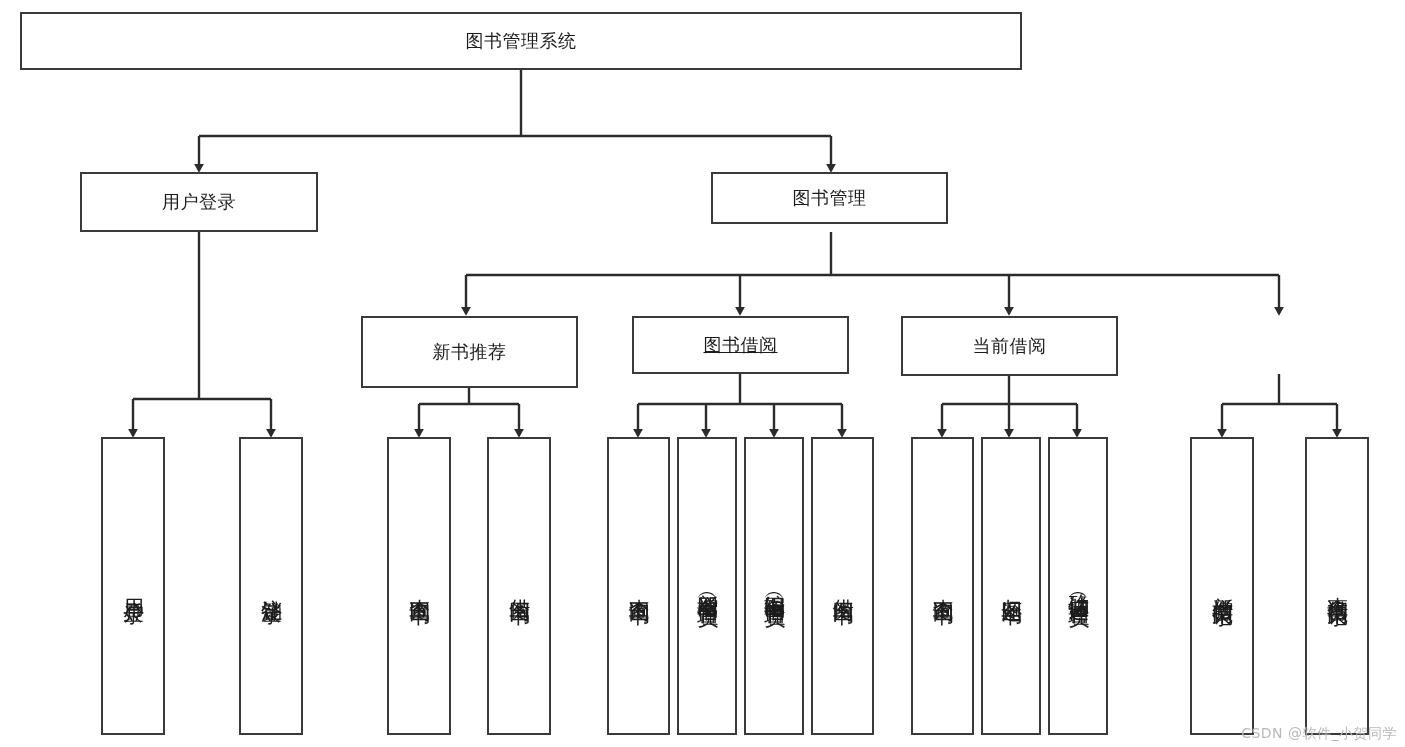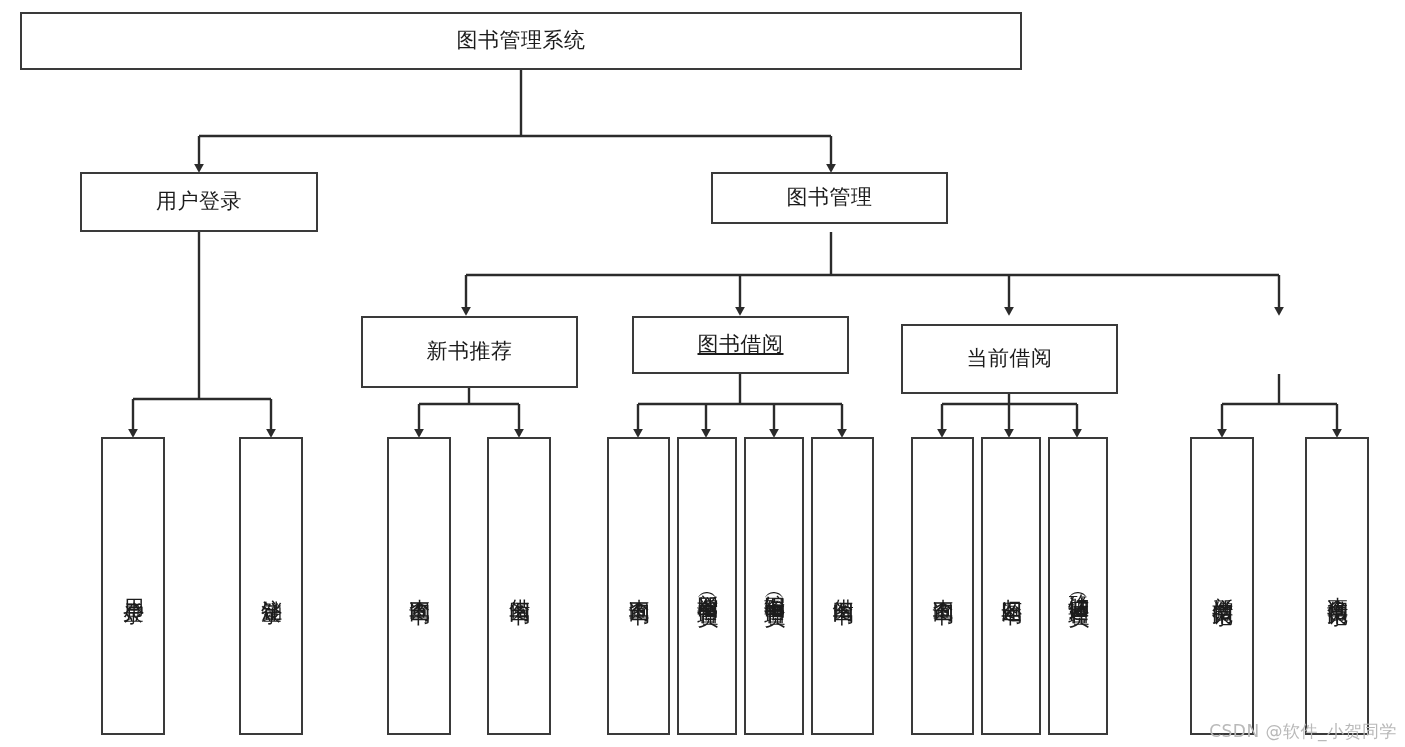--- a/index.html
+++ b/index.html
@@ -22,21 +22,21 @@
     box-sizing: border-box;
     border: 2px solid #3a3a3a;
     background: #ffffff;
     display: flex;
     align-items: center;
     justify-content: center;
     color: #1c1c1c;
     line-height: 1.12;
   }
   .node.h {
-    font-size: 21px;
+    font-size: 18px;
     letter-spacing: 0.5px;
   }
   .node.v {
     font-size: 21px;
     writing-mode: vertical-rl;
     text-orientation: upright;
     letter-spacing: 2px;
     padding: 4px 0;
   }
   .node.v .vtext {
@@ -59,21 +59,21 @@
     stroke-width: 2.4;
     fill: none;
   }
   .arrowhead {
     fill: #2b2b2b;
   }
   .watermark {
     position: absolute;
     right: 8px;
     bottom: 4px;
-    font-size: 17px;
+    font-size: 14px;
     color: #b9b9b9;
     letter-spacing: 0.5px;
     white-space: nowrap;
   }
 </style>
 </head>
 <body>
 
 <div id="canvas">
 
@@ -137,21 +137,21 @@
   <div class="node h" style="left:711px; top:172px; width:237px; height:52px;">
     <span>图书管理</span>
   </div>
 
   <div class="node h" style="left:361px; top:316px; width:217px; height:72px;">
     <span>新书推荐</span>
   </div>
   <div class="node h" style="left:632px; top:316px; width:217px; height:58px;text-decoration:underline;">
     <span>图书借阅</span>
   </div>
-  <div class="node h" style="left:901px; top:324px; width:217px; height:70px;">
+  <div class="node h" style="left:901px; top:316px; width:217px; height:60px;">
     <span>当前借阅</span>
   </div>
 
   <div class="node v" style="left:101px; top:437px; width:64px; height:298px;">
     <span class="vtext">用户登录</span>
   </div>
   <div class="node v" style="left:239px; top:437px; width:64px; height:298px;">
     <span class="vtext">注销登录</span>
   </div>
 

